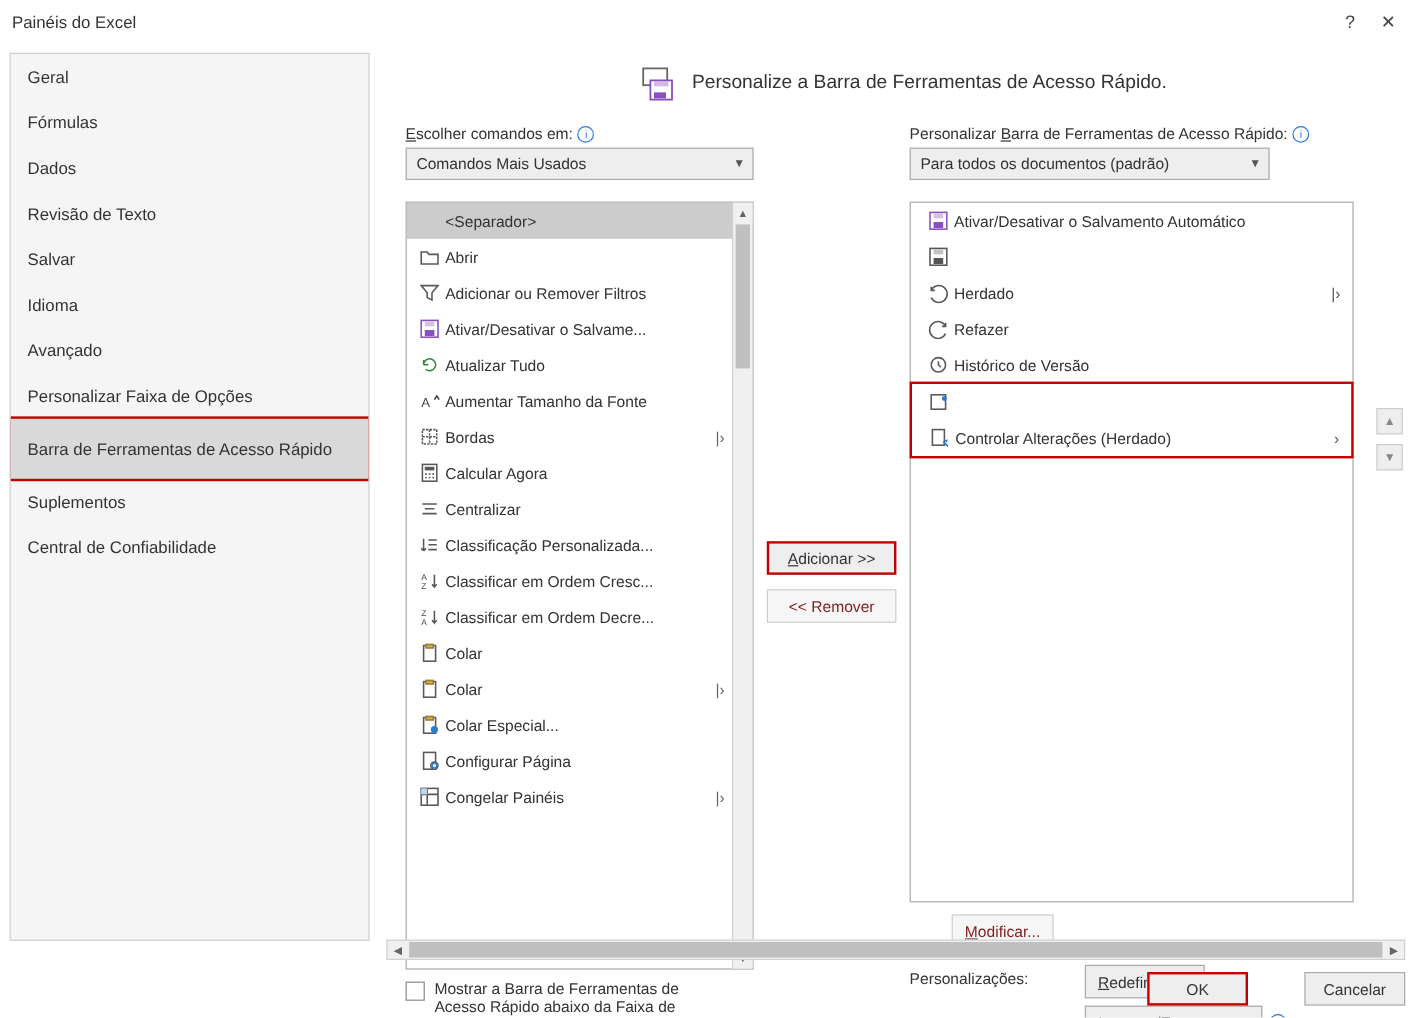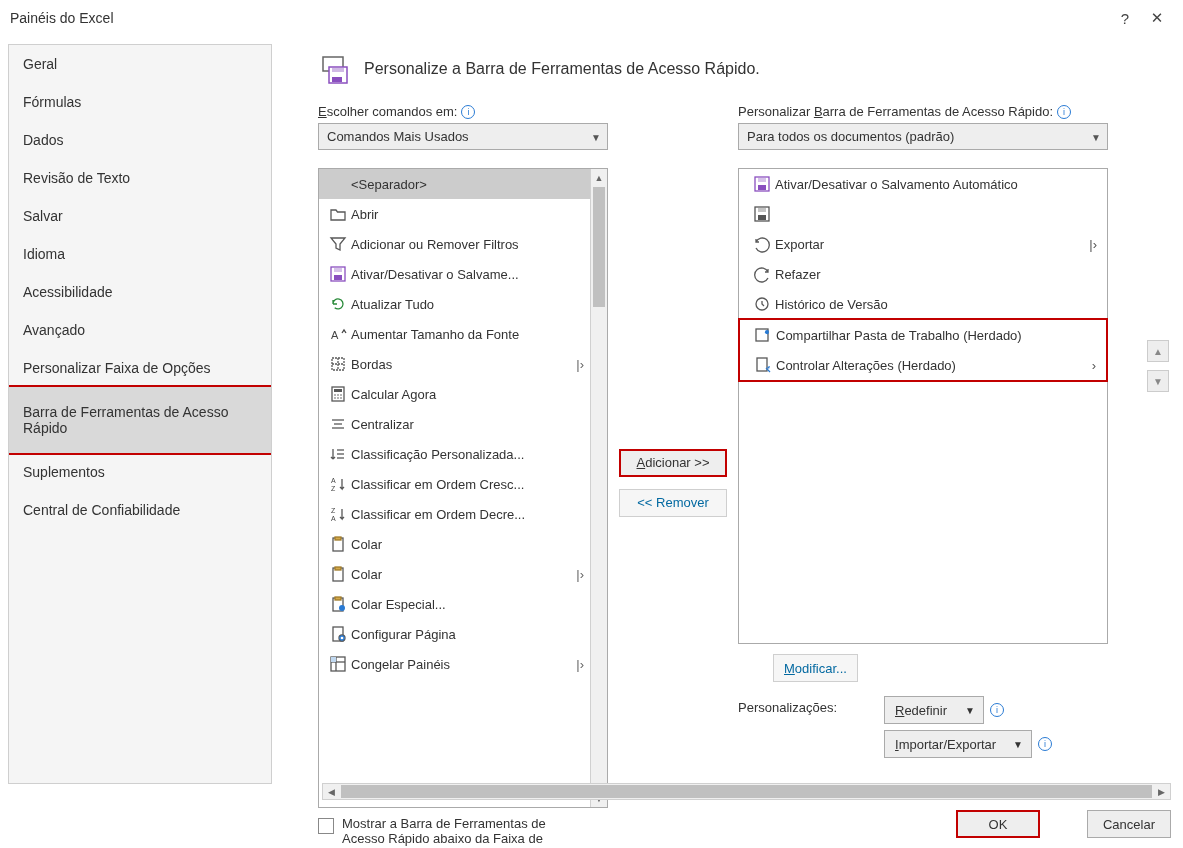--- a/index.html
+++ b/index.html
@@ -23,22 +23,22 @@
   .titlebar .tbtn {
     width: 32px; height: 24px;
     display: flex; align-items: center; justify-content: center;
     color: #444; font-size: 15px;
   }
   .content {
     display: flex;
     height: 756px;
   }
   .sidebar {
-    width: 264px;
-    margin: 8px 22px 8px 8px;
+    width: 300px;
+    margin: 8px 6px 8px 8px;
     background: #f5f5f5;
     border: 1px solid #cfcfcf;
     overflow: hidden;
   }
   .side-item {
     padding: 11px 14px;
     font-size: 14px;
     color: #333;
     cursor: pointer;
   }
@@ -54,20 +54,21 @@
     flex: 1;
     position: relative;
     padding: 10px 18px 0 24px;
     width: 860px;
   }
   .header-row {
     display: flex;
     align-items: center;
     gap: 12px;
     margin: 6px 0 18px 0;
+    justify-content: center;
   }
   .header-row .ic {
     width: 34px; height: 34px;
     display: flex; align-items: center; justify-content: center;
     color: #8a4fbf;
   }
   .header-row .txt { font-size: 16px; color: #333; }
   .cols {
     display: flex;
     gap: 0;
@@ -151,26 +152,26 @@
     background: #eeeeee;
     border: 1px solid #aaaaaa;
     font-size: 13px;
     color: #333;
     padding: 0 10px;
     display:flex; align-items:center; justify-content:center;
     cursor: pointer;
     margin-left: 35px;
   }
   .btn.red-border { border: 2px solid #c20000; }
-  .btn.disabled { color: #0369a1; border-color:#cfcfcf; background:#f6f6f6; }
+  .btn.disabled { color: #7f1d1d; border-color:#cfcfcf; background:#f6f6f6; }
   .col-mid .btn { margin: 6px 0; width: 108px; }
   .right-list {
     border: 1px solid #aaaaaa;
     background:#fff;
-    height: 476px;
+    height: 584px;
     position: relative;
   }
   .right-list .list-row { padding: 0 10px; }
   .right-list .sub { color:#555; }
   .right-red-group {
     border: 2px solid #c20000;
     margin: -1px;
   }
   .modify-row { margin-top: 10px; }
   .perso-row {
@@ -223,21 +224,20 @@
 </div>
 
 <div class="content">
   <div class="sidebar">
     <div class="side-item">Geral</div>
     <div class="side-item">Fórmulas</div>
     <div class="side-item">Dados</div>
     <div class="side-item">Revisão de Texto</div>
     <div class="side-item">Salvar</div>
     <div class="side-item">Idioma</div>
-    <div class="side-item">Acessibilidade</div>
     <div class="side-item">Avançado</div>
     <div class="side-item">Personalizar Faixa de Opções</div>
     <div class="side-item selected">Barra de Ferramentas de Acesso Rápido</div>
     <div class="side-item">Suplementos</div>
     <div class="side-item">Central de Confiabilidade</div>
   </div>
 
   <div class="main">
     <div class="header-row">
       <div class="ic">
@@ -464,21 +464,21 @@
             <span>dicionar &gt;&gt;</span>
           </div>
         <div class="btn disabled">&lt;&lt; Remover</div>
       </div>
 
       <div class="col-right" style="position:relative;">
         <div class="lbl">
           <span><span>Personalizar </span><span style="text-decoration:underline">B</span><span>arra de Ferramentas de Acesso Rápido:</span></span>
           <span class="info-icon">i</span>
         </div>
-        <div class="select" style="width:370px">
+        <div class="select" style="width:300px">
           <span>Para todos os documentos (padrão)</span>
           <span class="caret">▼</span>
         </div>
 
         <div class="right-list" style="width:370px">
           <div id="right-items">
               <div class="list-row">
                 <div class="ic">
                   <svg width="18" height="18" viewBox="0 0 18 18">
                     <rect x="2" y="2" width="14" height="14" fill="#fff" stroke="#8a4fbf" stroke-width="1.3"></rect>
@@ -498,21 +498,21 @@
                   </svg>
                 </div>
                 <div class="sub"></div>
               </div>
               <div class="list-row">
                 <div class="ic">
                   <svg width="18" height="18" viewBox="0 0 18 18" fill="none" stroke="#585858" stroke-width="1.3">
                     <path d="M6 7H3V4M3 7a7 7 0 1 1 0 6"></path>
                   </svg>
                 </div>
-                <div class="name">Exportar</div>
+                <div class="name">Herdado</div>
                 <div class="sub">|›</div>
               </div>
               <div class="list-row">
                 <div class="ic">
                   <svg width="18" height="18" viewBox="0 0 18 18" fill="none" stroke="#585858" stroke-width="1.3">
                     <path d="M12 7h3V4M15 7a7 7 0 1 0 0 6"></path>
                   </svg>
                 </div>
                 <div class="name">Refazer</div>
                 <div class="sub"></div>
@@ -529,21 +529,20 @@
               </div>
               <div class="right-red-group">
                 <div class="list-row">
                   <div class="ic">
                     <svg width="18" height="18" viewBox="0 0 18 18" fill="none" stroke="#585858" stroke-width="1.3">
                       <rect x="2" y="3" width="12" height="12"></rect>
                       <circle cx="13" cy="6" r="2" fill="#2a7bd4" stroke="none"></circle>
                       <path d="M11 6l3 2" stroke="#2a7bd4"></path>
                     </svg>
                   </div>
-                  <div class="name">Compartilhar Pasta de Trabalho (Herdado)</div>
                   <div class="sub"></div>
                 </div>
                 <div class="list-row">
                   <div class="ic">
                     <svg width="18" height="18" viewBox="0 0 18 18" fill="none" stroke="#585858" stroke-width="1.3">
                       <rect x="3" y="2" width="10" height="13"></rect>
                       <path d="M12 12l4 4" stroke="#2a7bd4"></path>
                       <path d="M13 11l3-1-1 3z" fill="#2a7bd4" stroke="none"></path>
                     </svg>
                   </div>

